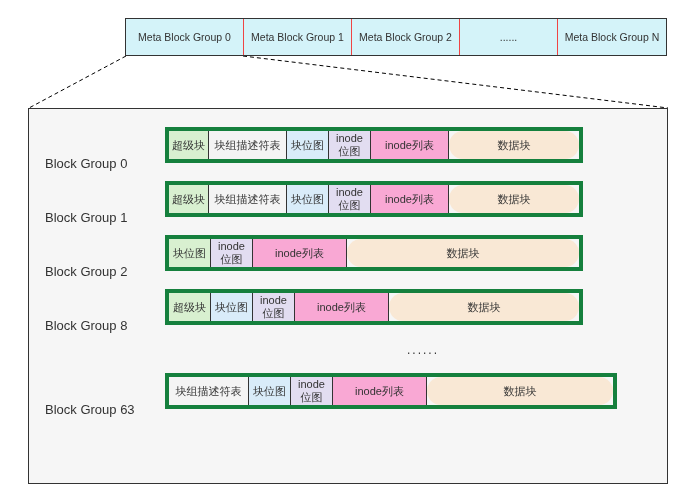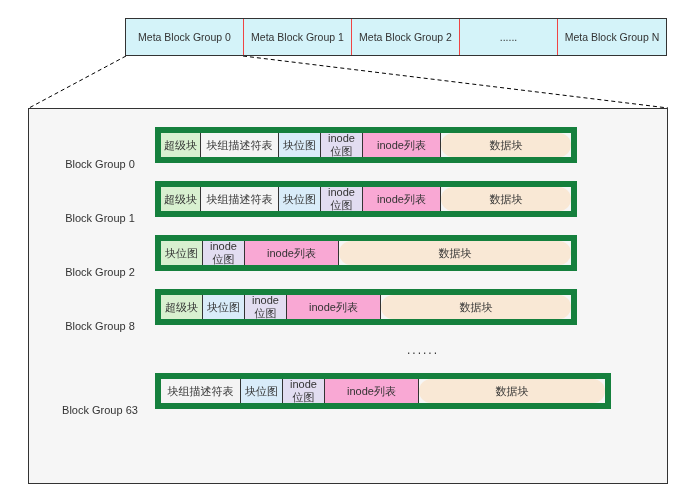--- a/index.html
+++ b/index.html
@@ -55,29 +55,30 @@
     padding: 18px 16px 10px 16px;
   }
   .bg-row {
     display: flex;
     align-items: center;
     margin-bottom: 18px;
     height: 36px;
   }
   .bg-label {
     width: 110px;
-    font-size: 11px;
+    font-size: 13px;
     color: #333;
-    text-align: center;
+    text-align: left;
     margin-top: 37px;
   }
   .bg-cells {
     display: flex;
     height: 36px;
-    border: 6px solid #15803d;
+    border: 4px solid #15803d;
+    margin-left: 10px;
   }
   .cell {
     border-right: 1px solid #333;
     display: flex;
     align-items: center;
     justify-content: center;
     text-align: center;
     font-size: 11px;
     padding: 0 2px;
   }

